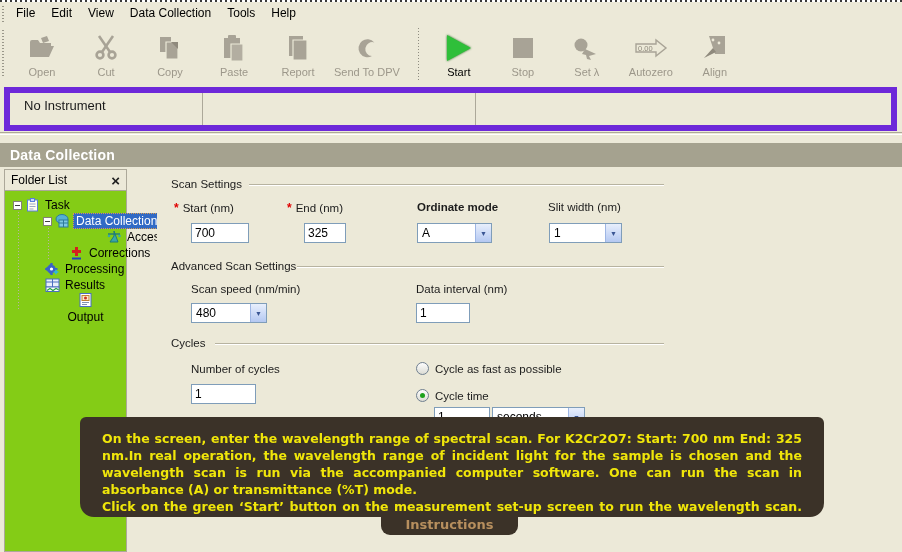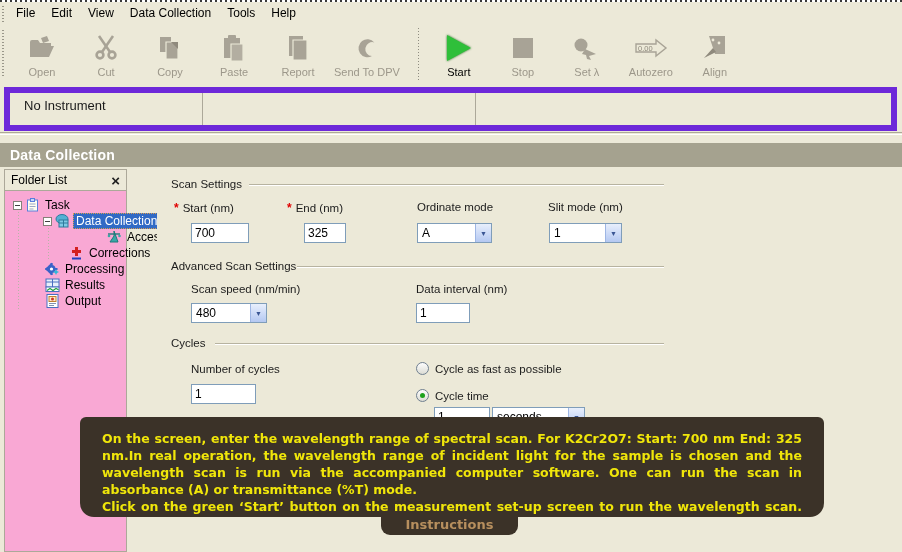--- a/index.html
+++ b/index.html
@@ -34,21 +34,21 @@
   .inst-cell.c1 { width:193px; }
   .inst-cell.c2 { width:273px; }
   .inst-cell.c3 { flex:1; border-right:none; }
   .divider { position:absolute; left:0; top:132px; width:902px; height:3px; border-top:1px solid #aca899; border-bottom:1px solid #ffffff; }
 
   
   .section-header { position:absolute; left:0; top:143px; width:902px; height:24px; background:#a5a28f; color:#ffffff;
     font-size:14px; font-weight:bold; display:flex; align-items:center; padding-left:10px; letter-spacing:.2px; }
 
   
-  .folder-panel { position:absolute; left:4px; top:169px; width:123px; height:383px; background:#f9a8d4; border:1px solid #aca899; }
+  .folder-panel { position:absolute; left:4px; top:169px; width:123px; height:383px; background:#84cc16; border:1px solid #aca899; }
   .fp-header { height:21px; background:#ECE9D8; border-bottom:1px solid #aca899; display:flex; align-items:center; padding:0 6px; }
   .fp-title { font-size:12px; color:#000; flex:1; }
   .fp-close { font-size:15px; font-weight:bold; color:#222; line-height:1; cursor:default; }
   .tree { position:relative; padding-top:6px; }
   .tree-vline { position:absolute; width:1px; background:repeating-linear-gradient(to bottom,#b8b4a6 0 1px,transparent 1px 3px); }
   .trow { position:relative; display:flex; align-items:center; height:16px; font-size:12px; color:#000; gap:3px; white-space:nowrap; }
   .expander { width:9px; height:9px; background:#fff; border:1px solid #848078; position:relative; flex:0 0 auto; }
   .expander::after { content:""; position:absolute; left:1px; right:1px; top:3px; height:1px; background:#404040; }
   .ticon14 { width:15px; height:14px; flex:0 0 auto; display:inline-flex; }
   .tlabel-sel { background:#316AC5; color:#fff; padding:0 2px; border:1px dotted #d89c50; }
@@ -307,21 +307,21 @@
               <rect x="1" y="1" width="13" height="8" fill="#e8f0fb" stroke="#4a6ec0"></rect>
               <line x1="1" y1="4" x2="14" y2="4" stroke="#4a6ec0"></line>
               <line x1="7.5" y1="1" x2="7.5" y2="9" stroke="#4a6ec0"></line>
               <rect x="1" y="9" width="13" height="4.5" fill="#fff" stroke="#4a6ec0"></rect>
               <polyline points="2,12.5 5,10.5 8,12.5 11,10.5 13.5,11.8" fill="none" stroke="#22a042" stroke-width="1.2"></polyline>
             </svg>
         </span>
         <span class="tlabel-n">Results</span>
       </div>
 
-      <div class="trow" style="padding-left:40px;">
+      <div class="trow" style="padding-left:40px;flex-direction:column;">
         <span class="ticon14">
           <svg width="15" height="14">
               <rect x="2" y="0.5" width="11" height="13" fill="#fff" stroke="#4a6ec0"></rect>
               <rect x="4" y="2.5" width="7" height="5" fill="#fde8c8" stroke="#c08030"></rect>
               <circle cx="7.5" cy="5" r="1.5" fill="#cc3322"></circle>
               <line x1="4" y1="9.5" x2="11" y2="9.5" stroke="#8090b0"></line>
               <line x1="4" y1="11.5" x2="9" y2="11.5" stroke="#8090b0"></line>
             </svg>
         </span>
         <span class="tlabel-n">Output</span>
@@ -329,22 +329,22 @@
     </div>
   </div>
 
   <div class="main-panel">
 
     <span class="gtitle" style="left:14px; top:9px;">Scan Settings</span>
     <div class="etch" style="left:92px; top:15px; width:415px;"></div>
 
     <span class="flabel" style="left:17px; top:32px;"><span class="req">*</span><span>Start (nm)</span></span>
     <span class="flabel" style="left:130px; top:32px;"><span class="req">*</span><span>End (nm)</span></span>
-    <span class="flabel" style="left:260px; top:32px;">Ordinate mode</span>
-    <span class="flabel" style="left:391px; top:32px;">Slit mode (nm)</span>
+    <span class="flabel" style="left:260px; top:32px;font-weight:bold;">Ordinate mode</span>
+    <span class="flabel" style="left:391px; top:32px;">Slit width (nm)</span>
 
     <input class="xpinput" style="left: 34px; top: 54px; width: 58px;" value="700">
     <input class="xpinput" style="left: 147px; top: 54px; width: 42px;" value="325">
 
     <div class="combo" style="left:260px; top:54px; width:75px;">
       <span class="combo-val">A</span>
       <span class="combo-btn">▼</span>
     </div>
     <div class="combo" style="left:392px; top:54px; width:73px;">
       <span class="combo-val">1</span>

